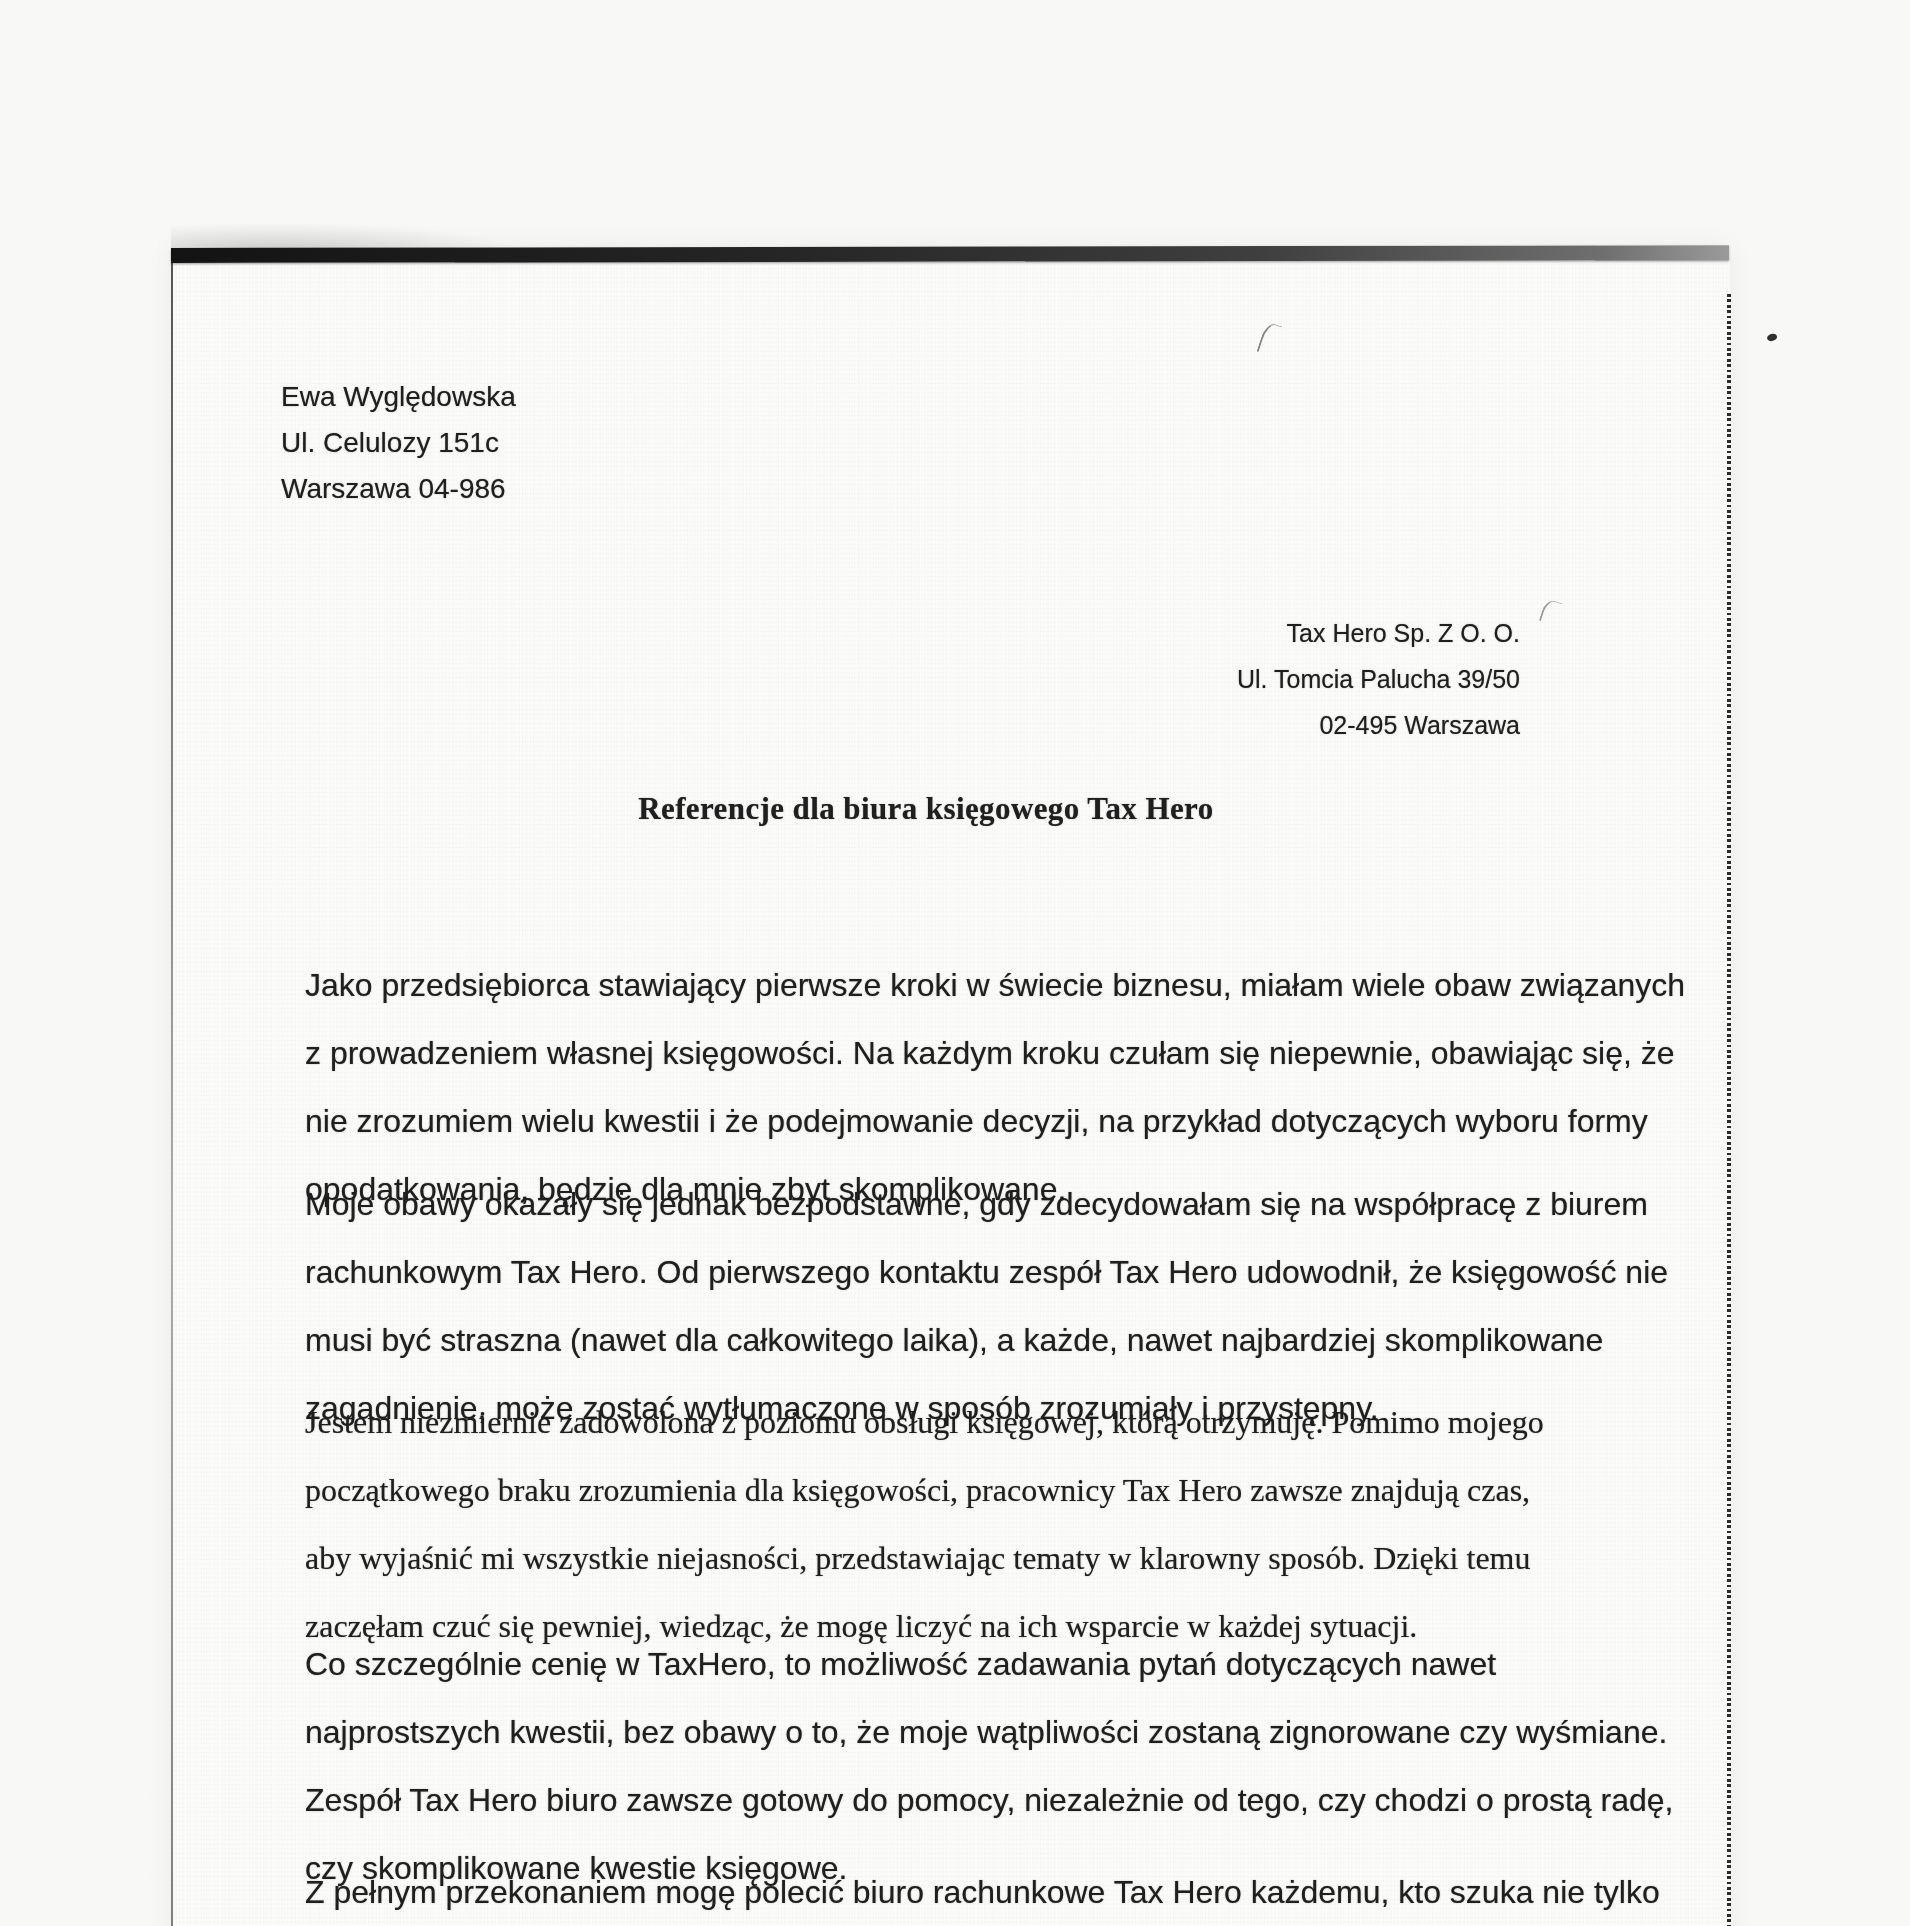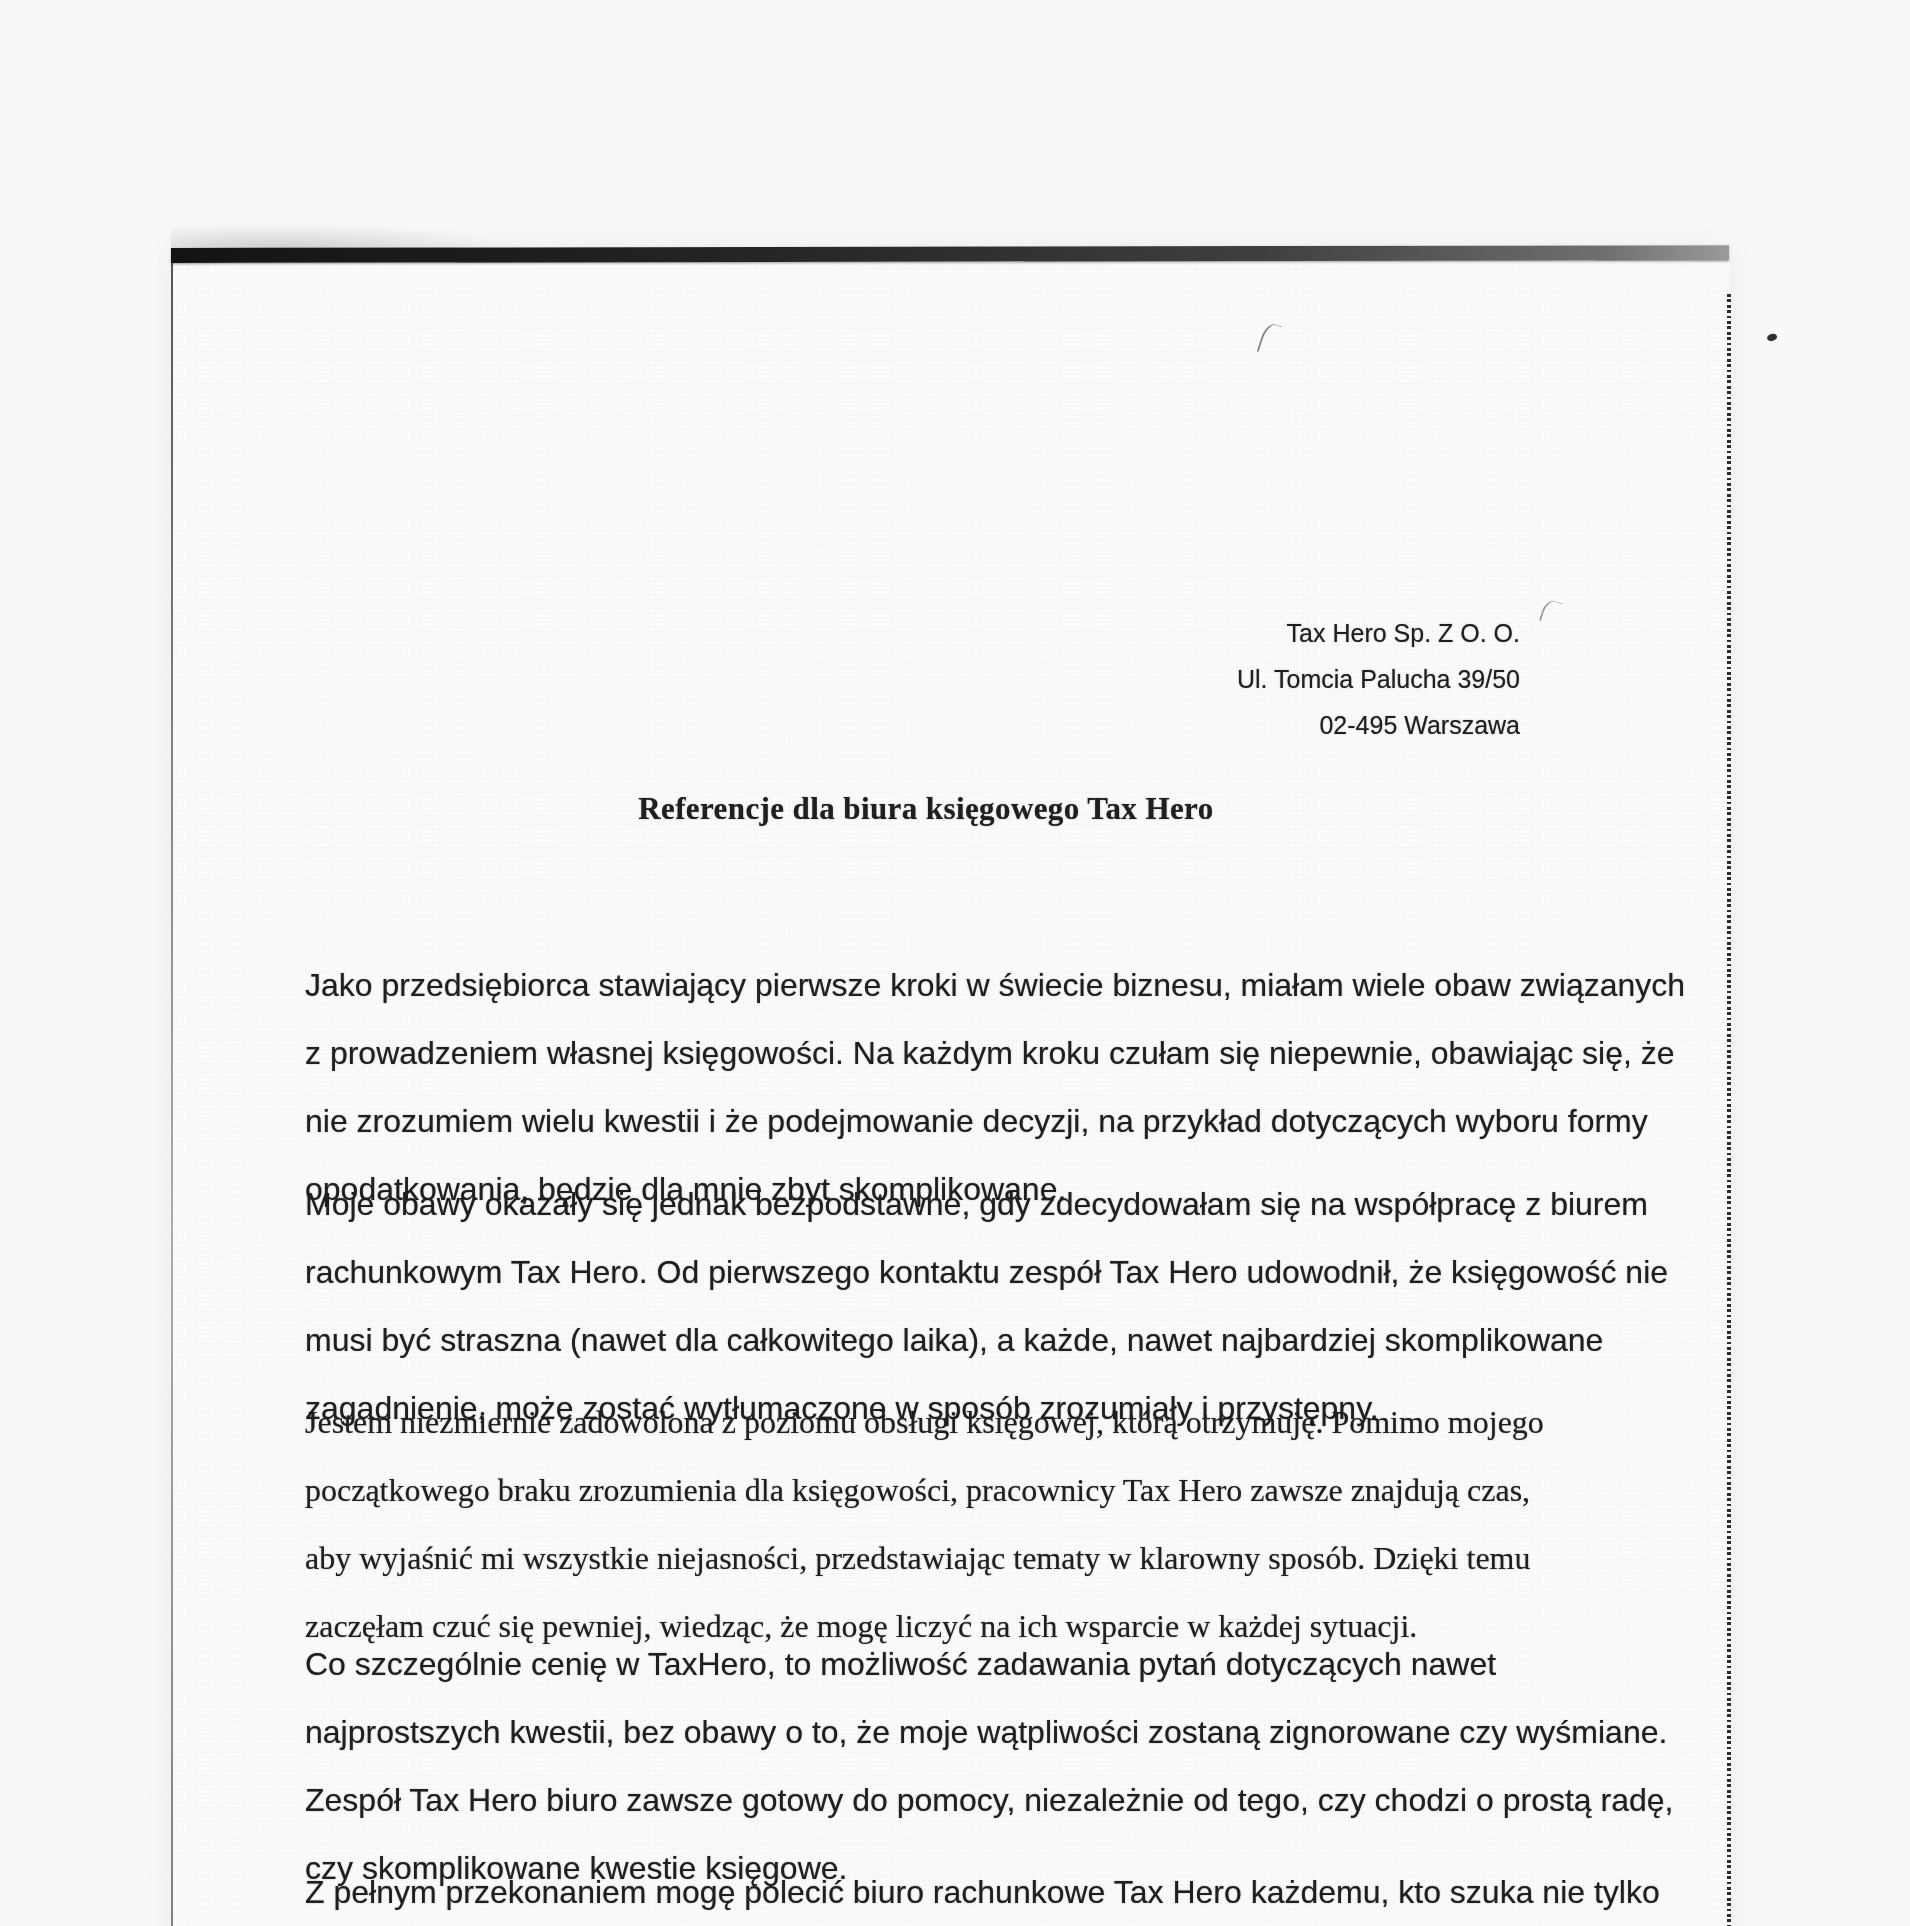--- a/index.html
+++ b/index.html
@@ -126,20 +126,25 @@
 <div class="canvas">
 
   <div class="smudge-topleft"></div>
 
   <div class="page">
 
     <div class="edge-top"></div>
     <div class="edge-left"></div>
     <div class="edge-right"></div>
 
+    <div class="sender ink">
+      <div>Ewa Wyględowska</div>
+      <div>Ul. Celulozy 151c</div>
+      <div>Warszawa 04-986</div>
+    </div>
 
     <div class="recipient ink">
       <div>Tax Hero Sp. Z O. O.</div>
       <div>Ul. Tomcia Palucha 39/50</div>
       <div>02-495 Warszawa</div>
     </div>
 
     <h1 class="title ink">Referencje dla biura księgowego Tax Hero</h1>
 
     <p class="para p1 ink">Jako przedsiębiorca stawiający pierwsze kroki w świecie biznesu, miałam wiele obaw związanych

